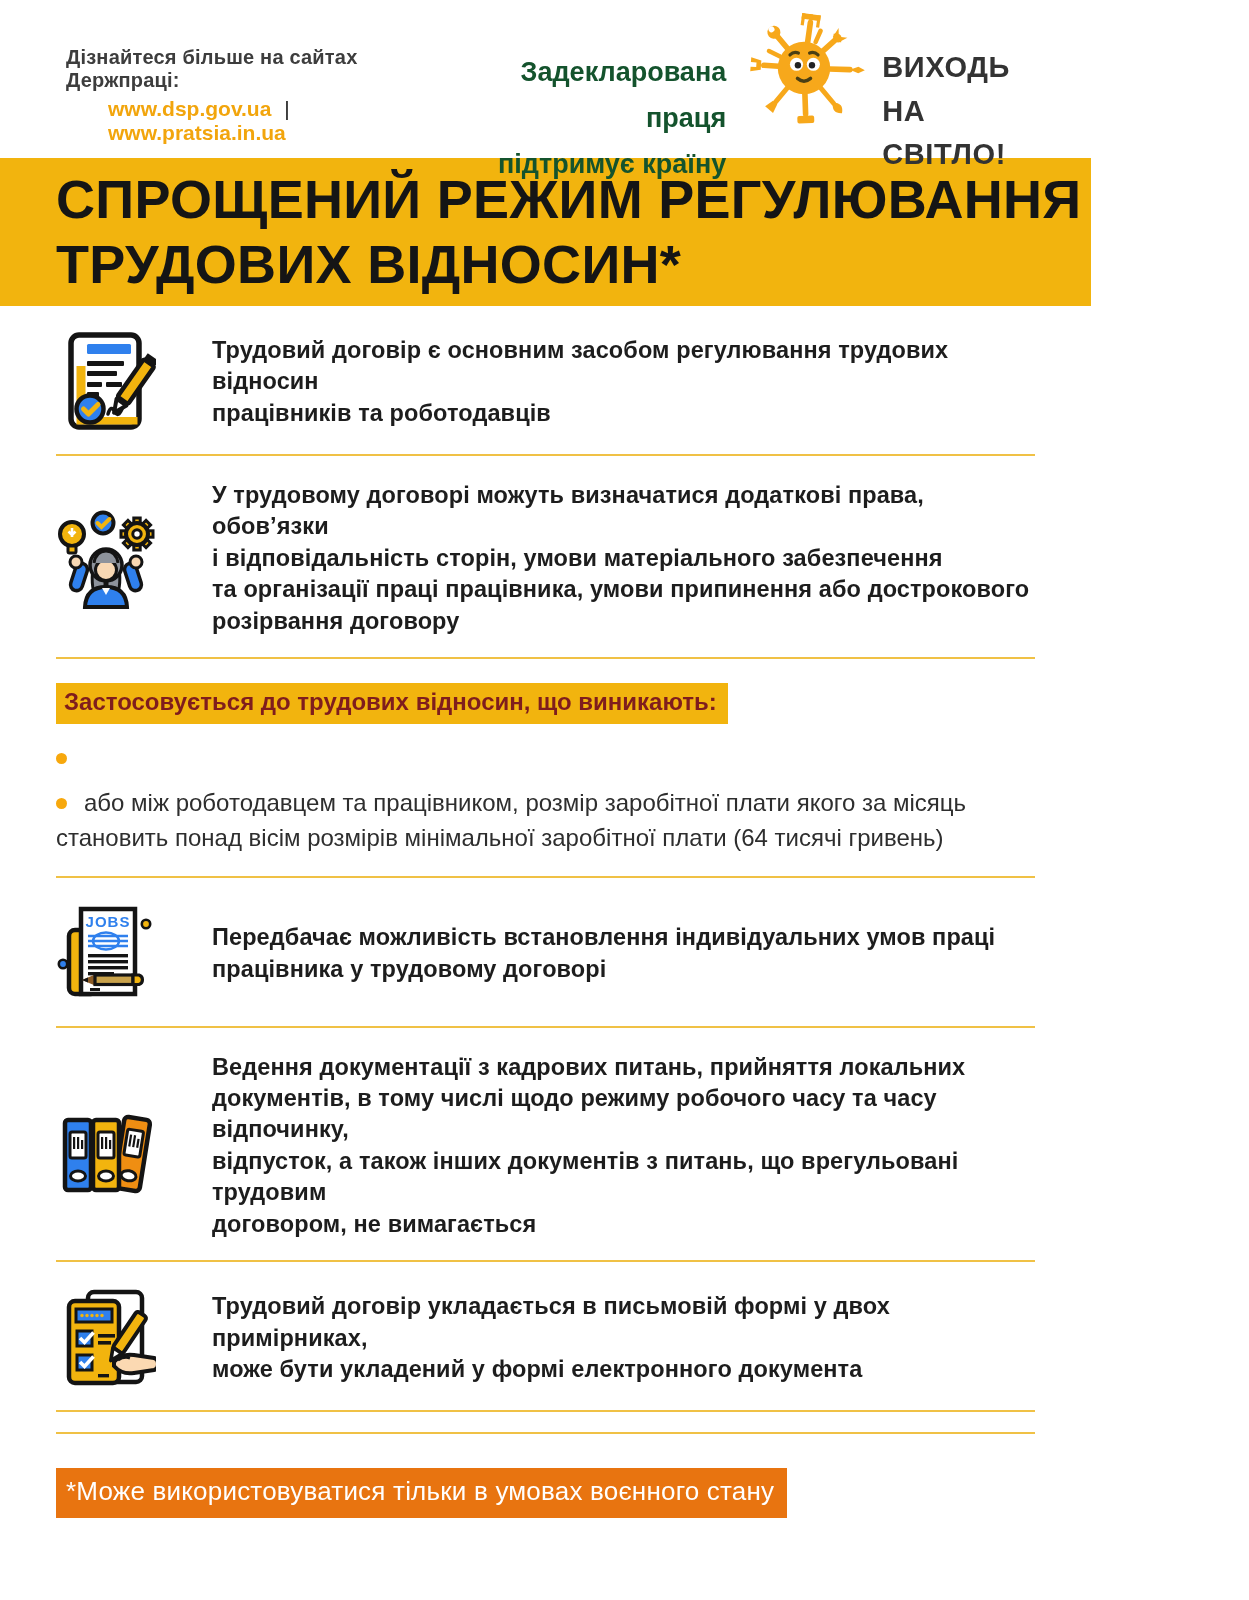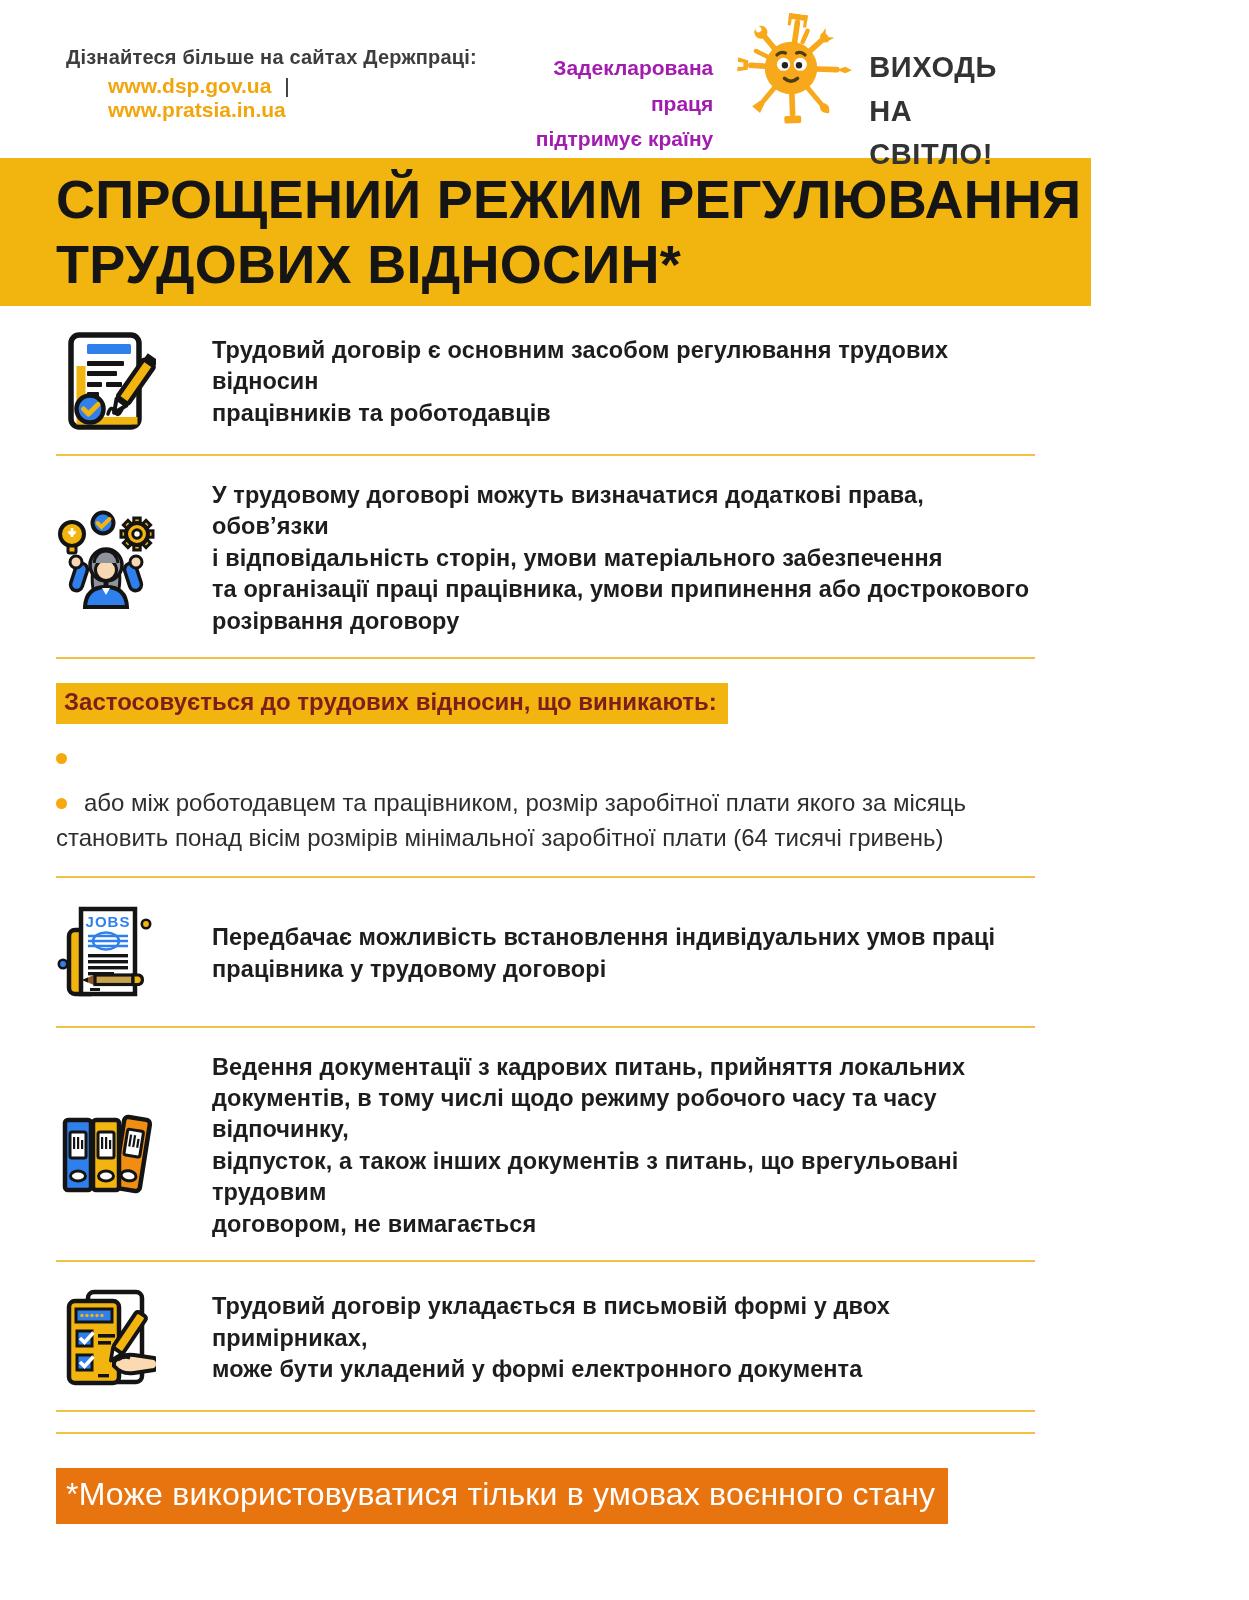--- a/index.html
+++ b/index.html
@@ -8,21 +8,21 @@
   .pre { white-space:pre-line; }
 
   
   .top { display:flex; justify-content:space-between; align-items:flex-start;
          padding:46px 58px 0 66px; height:158px; }
   .info-line { font-size:20px; font-weight:700; color:#3d3d3d; margin-bottom:5px; letter-spacing:0.2px; }
   .links { font-size:21px; font-weight:700; }
   .links a { color:#F2A50C; text-decoration:none; cursor:pointer;margin-left:42px; }
   .links .sep { color:#222; font-weight:400; margin:0 7px; }
   .brand { display:flex; gap:16px; align-items:flex-start; }
-  .slogan { font-size:21px; font-weight:700; color:#a21caf; line-height:1.7; text-align:right; margin-top:4px; }
+  .slogan { font-size:27px; font-weight:700; color:#14532d; line-height:1.7; text-align:right; margin-top:4px; }
   svg.sun { width:124px; height:118px; margin-top:-36px; flex:0 0 auto; }
   .logo-title { font-size:29px; font-weight:800; color:#333; line-height:1.5; letter-spacing:0.6px; margin-top:0; }
 
   
   .banner { background:#F2B40E; height:148px; display:flex; align-items:center; padding-left:56px; }
   .banner h1 { font-size:54px; font-weight:800; color:#151515; line-height:1.2; letter-spacing:0.3px; }
 
   
   main { padding:0 56px; }
   .row { display:flex; align-items:center; gap:56px; margin-top:24px; }
@@ -34,21 +34,21 @@
   .applies { margin-top:24px; }
   .applies-heading { display:inline-block; background:#F2B40E; color:#7f1d1d;
                      font-weight:700; font-size:24px; padding:5px 11px 8px 8px; }
   .bullet { margin-top:16px; font-size:24px; color:#2e2e2e; line-height:1.46; }
   .bullet + .bullet { margin-top:10px; }
   .dot { display:inline-block; width:11px; height:11px; border-radius:50%;
          background:#F7A80D; margin-right:17px; transform:translateY(-2px); }
 
   .footnote-wrap { margin-top:34px; }
   .footnote { display:inline-block; background:#E87410; color:#ffffff;
-              font-size:32px; padding:8px 13px 11px 10px; letter-spacing:0.2px; }
+              font-size:26px; padding:8px 13px 11px 10px; letter-spacing:0.2px; }
 </style>
 </head>
 <body>
 
 <div class="page">
 
   <header class="top">
     <div>
       <div class="info-line">Дізнайтеся більше на сайтах Держпраці:</div>
       <div class="links">

